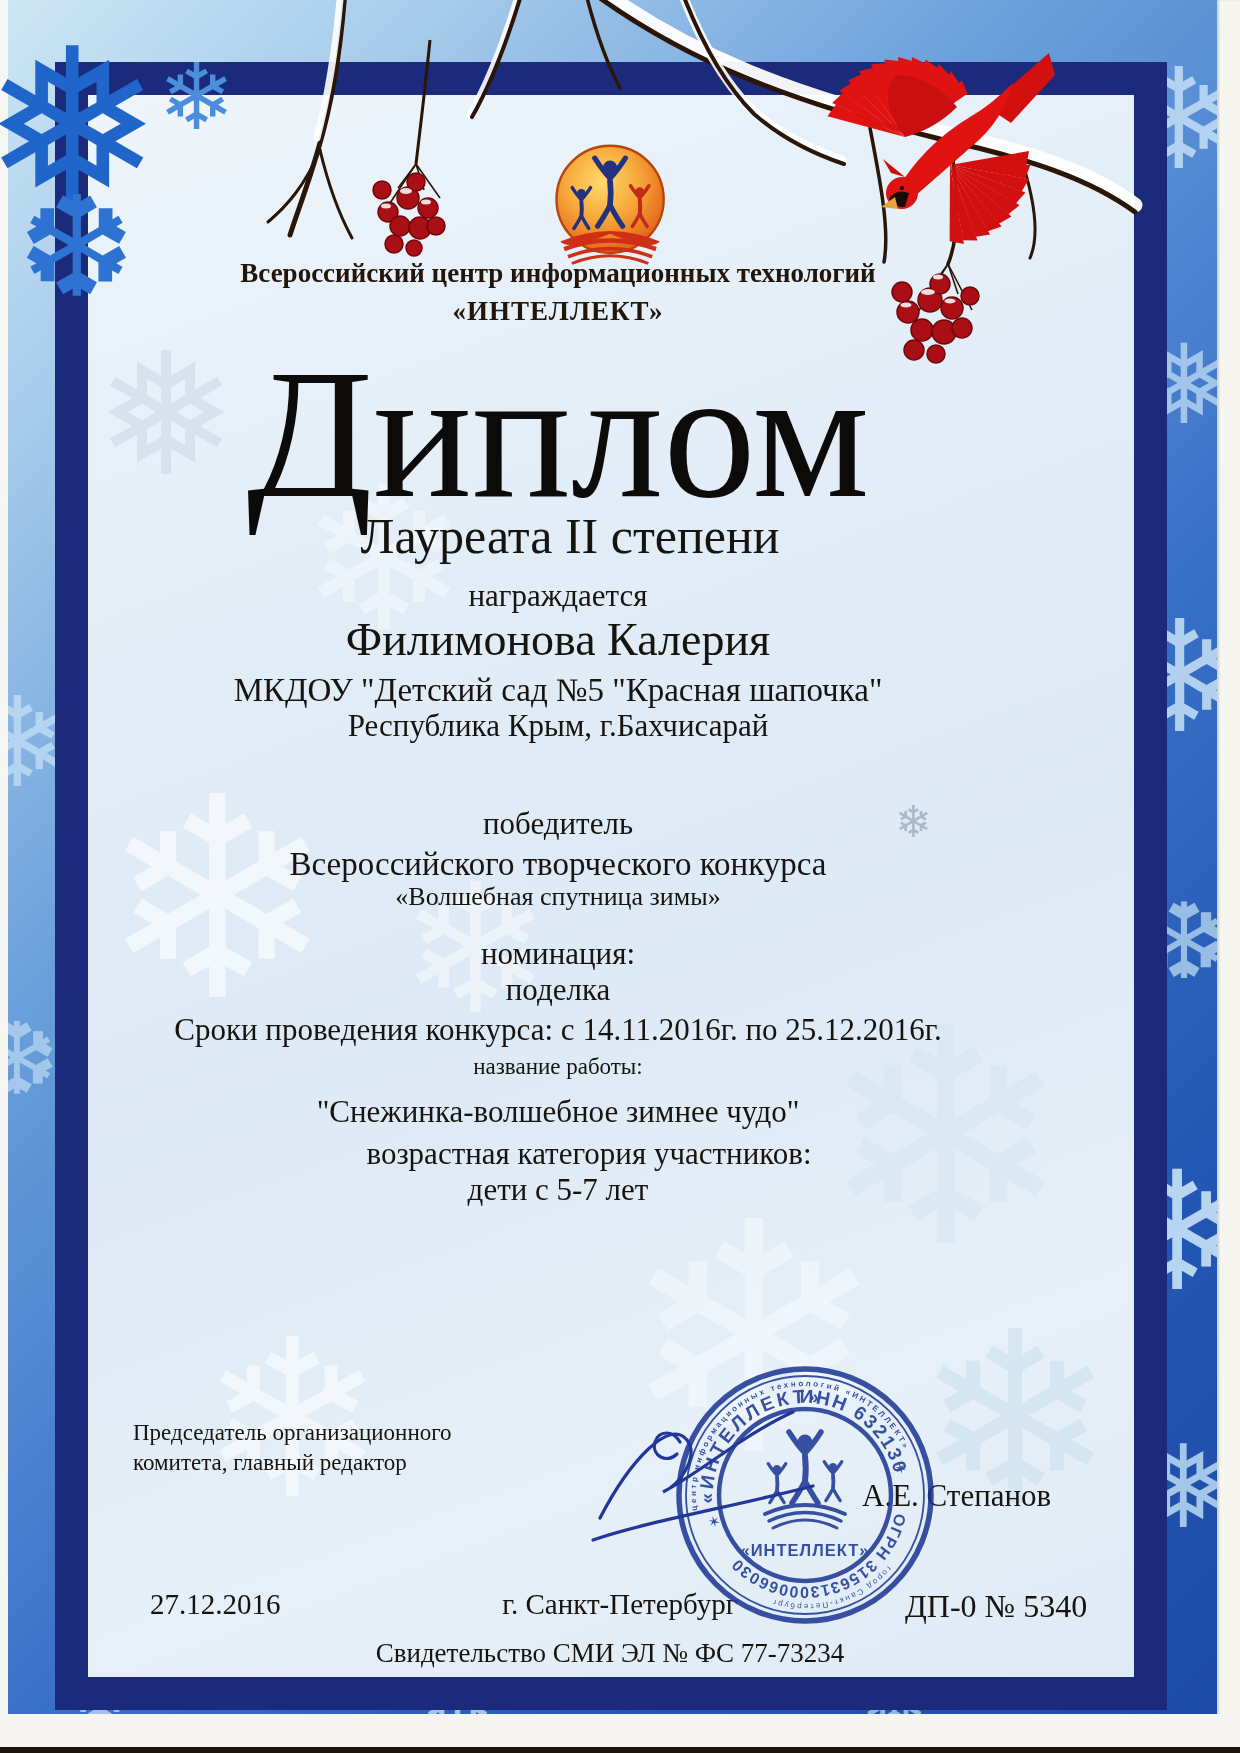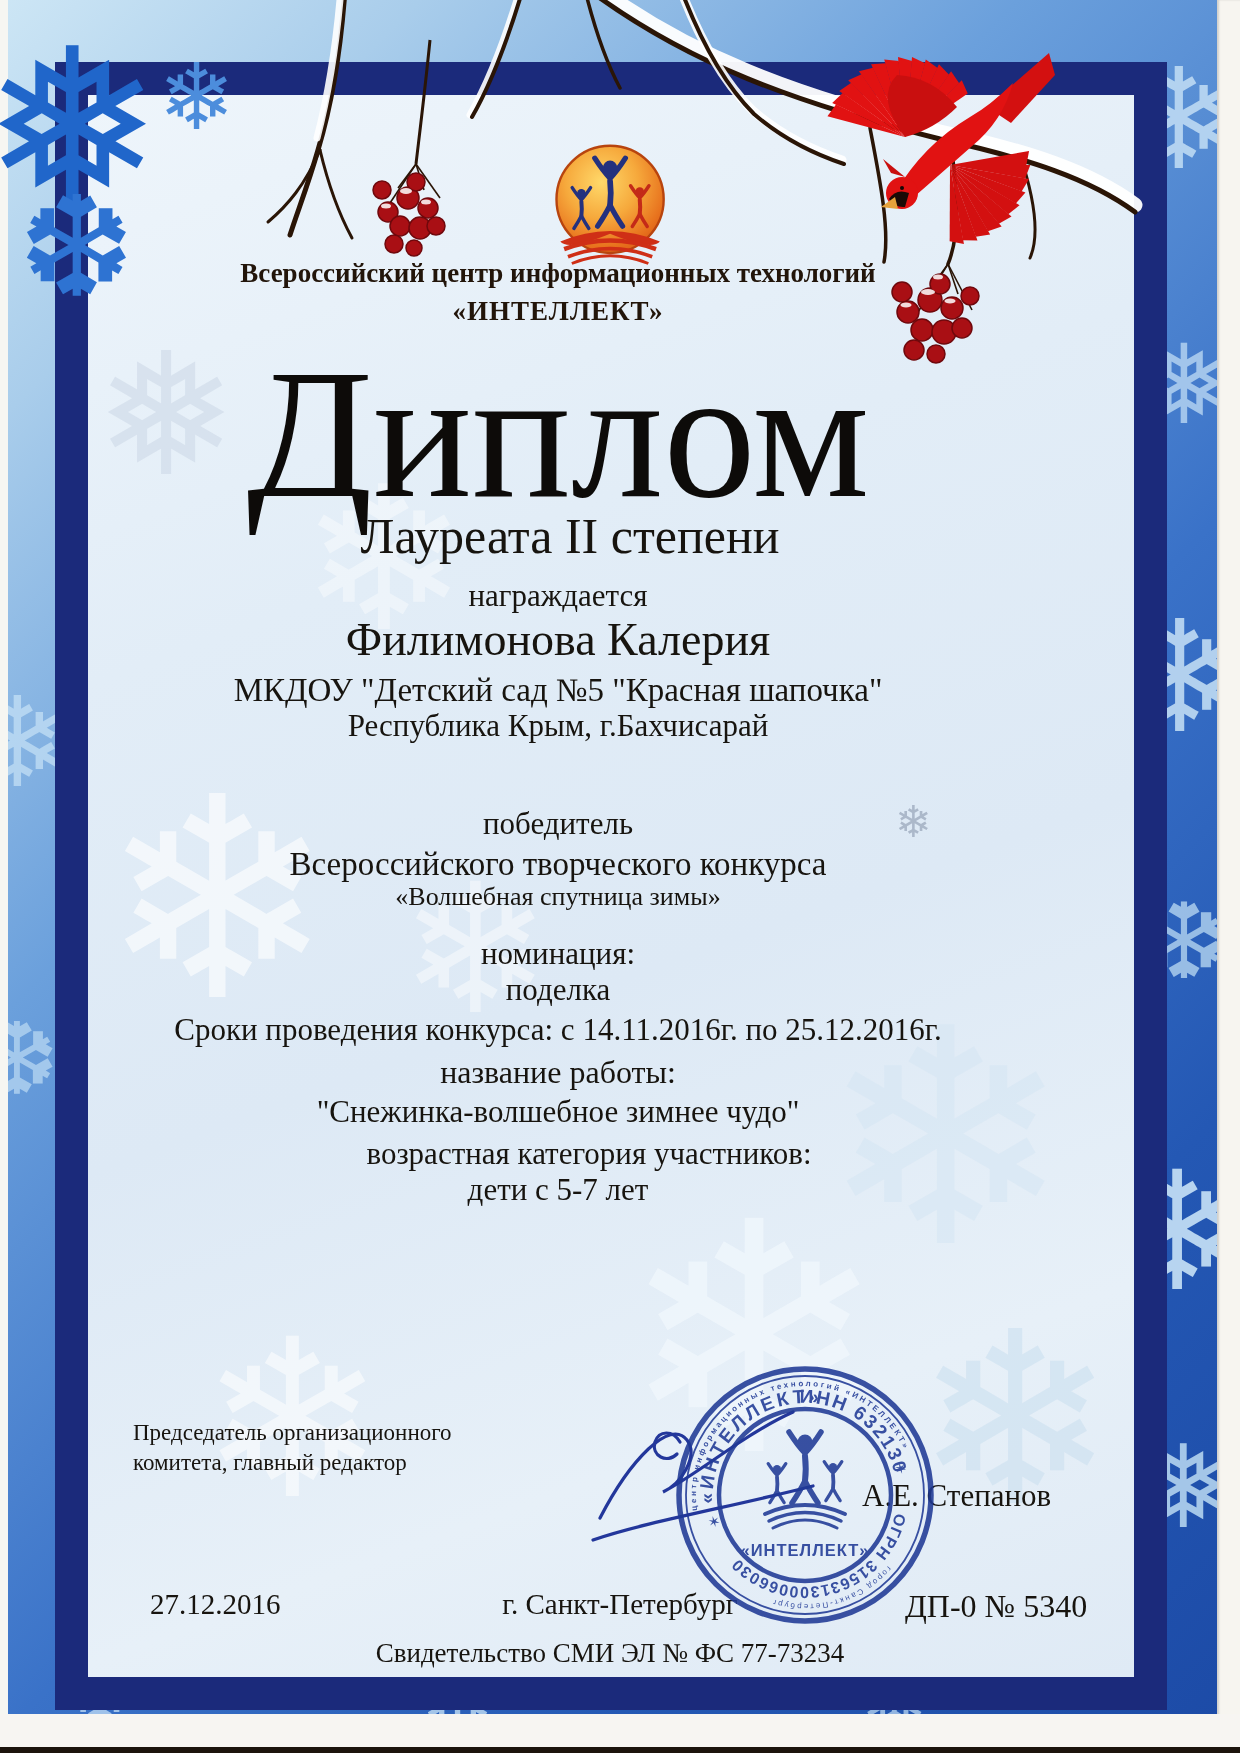--- a/index.html
+++ b/index.html
@@ -22,21 +22,21 @@
   .awd{top:578px;font-size:31px;}
   .rcp{top:614px;font-size:46px;}
   .ins{top:672px;font-size:33px;}
   .loc{top:708px;font-size:31px;}
   .win{top:806px;font-size:31px;}
   .cn1{top:846px;font-size:33px;}
   .cn2{top:882px;font-size:26px;}
   .nml{top:936px;font-size:31px;}
   .nmv{top:972px;font-size:31px;}
   .dts{top:1012px;font-size:31px;}
-  .wkl{top:1054px;font-size:32px;}
+  .wkl{top:1054px;font-size:23px;}
   .wkt{top:1094px;font-size:31px;}
   .agl{top:1136px;font-size:31px;padding-left:31px;}
   .agv{top:1172px;font-size:31px;}
   .role{position:absolute;left:133px;top:1418px;width:420px;text-align:left;font-size:23px;line-height:1.3;color:#17140f;}
   .signame{position:absolute;left:862px;top:1478px;font-size:31px;color:#17140f;}
   .fdate{position:absolute;left:150px;top:1588px;font-size:29px;color:#17140f;}
   .fcity{position:absolute;left:470px;top:1588px;width:300px;text-align:center;font-size:29px;color:#17140f;}
   .fnum{position:absolute;left:905px;top:1588px;font-size:32px;color:#17140f;}
   .flic{position:absolute;left:90px;top:1638px;width:1040px;text-align:center;font-size:27px;color:#17140f;}
   .abs{position:absolute;}

